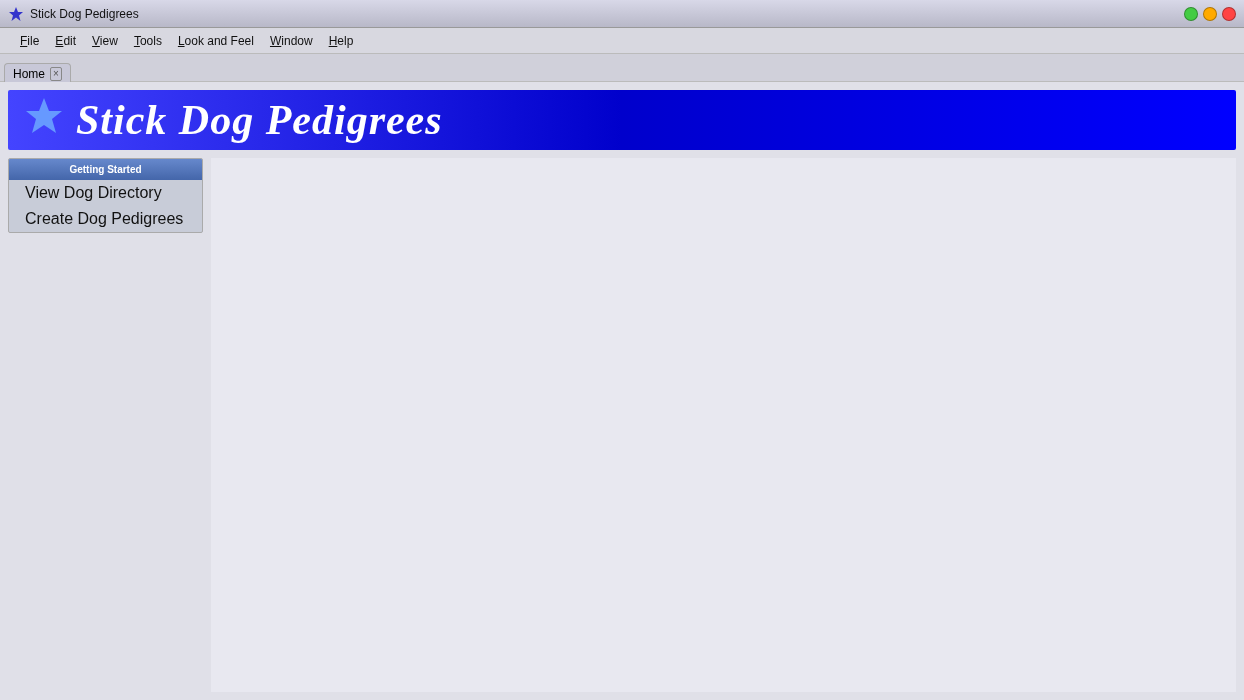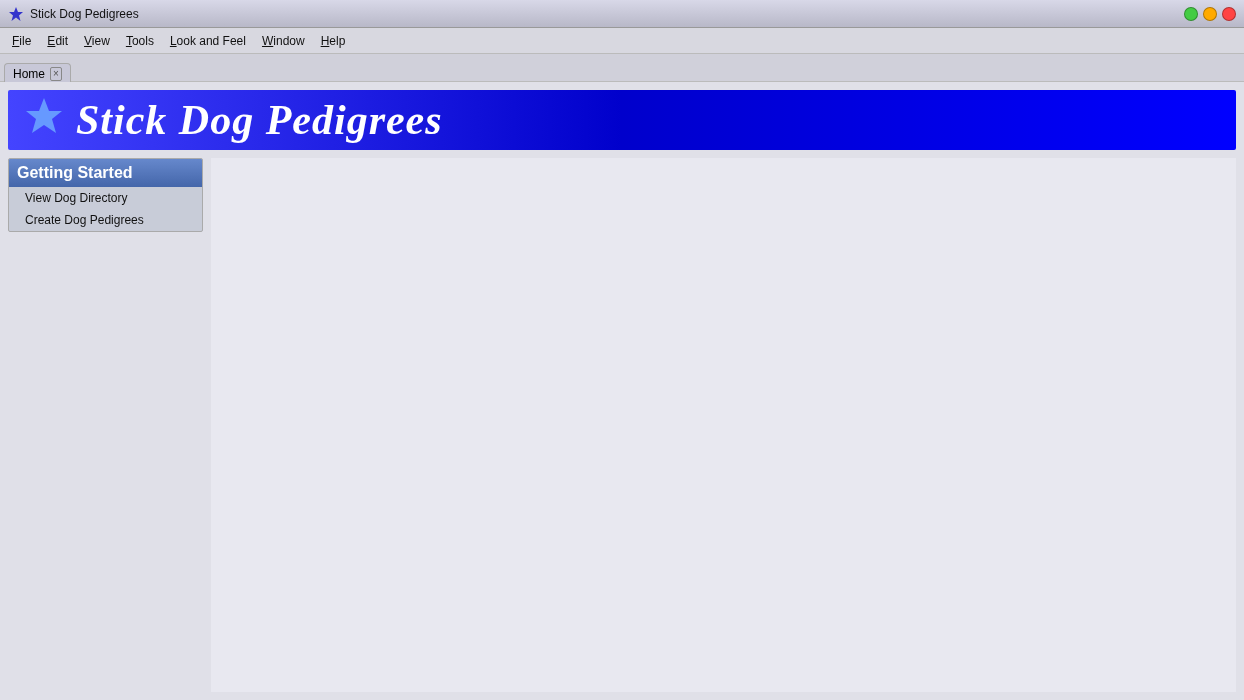--- a/index.html
+++ b/index.html
@@ -48,21 +48,21 @@
     .win-btn-green { background: #44cc44; }
     .win-btn-yellow { background: #ffaa00; }
     .win-btn-red { background: #ff4444; }
 
     
     #menu-bar {
       background: #d8d8e0;
       height: 26px;
       display: flex;
       align-items: center;
-      padding: 0 4px;
+      padding: 0 12px;
       border-bottom: 1px solid #bbb;
     }
     .menu-item {
       padding: 3px 8px;
       font-size: 12px;
       color: #111;
       cursor: pointer;
       border-radius: 3px;
     }
     .menu-item span {
@@ -148,27 +148,28 @@
       background: #c8ccd8;
       border: 1px solid #aaa;
       border-radius: 2px;
       overflow: hidden;
       flex-shrink: 0;
       align-self: flex-start;
     }
     #sidebar-header {
       background: linear-gradient(to bottom, #6688cc, #4466aa);
       color: white;
-      font-size: 16px;
+      font-size: 10px;
       font-weight: bold;
       padding: 5px 8px;
+      text-align: center;
     }
     .sidebar-link {
       padding: 4px 16px;
-      font-size: 12px;
+      font-size: 16px;
       color: #111;
       cursor: pointer;
       display: block;
     }
 
     
     #main-panel {
       flex: 1;
       background: #e8e8f0;
     }

